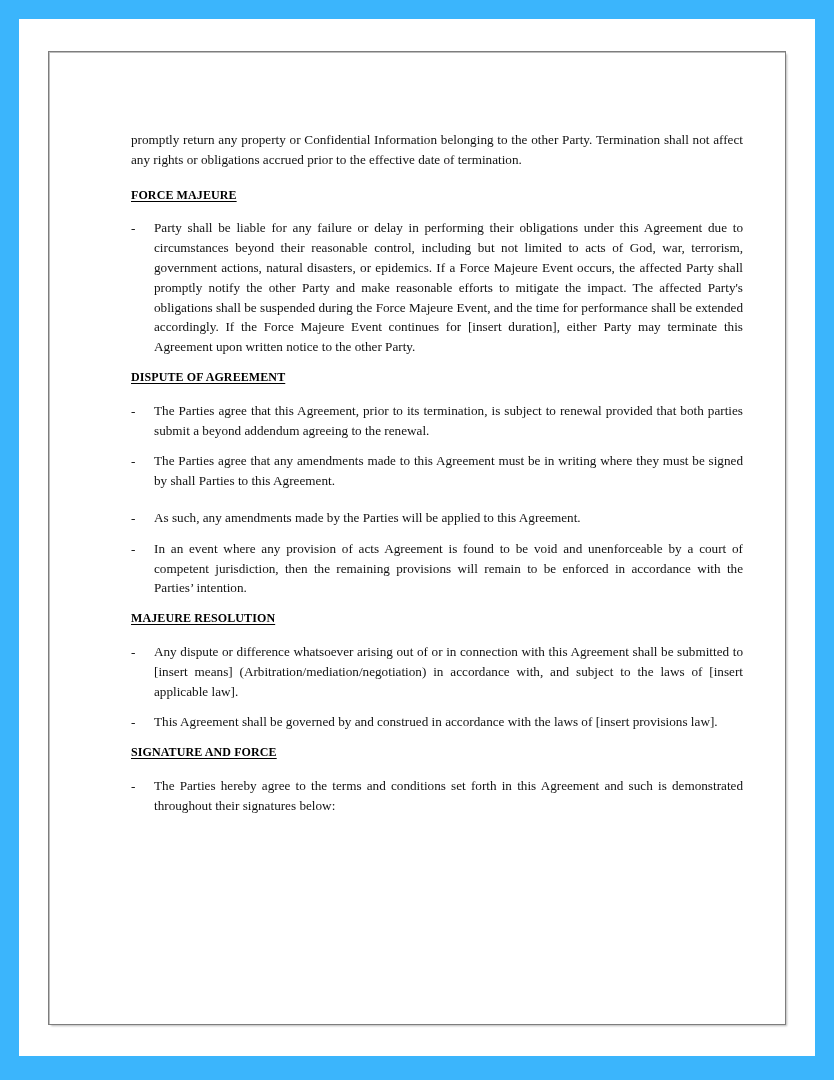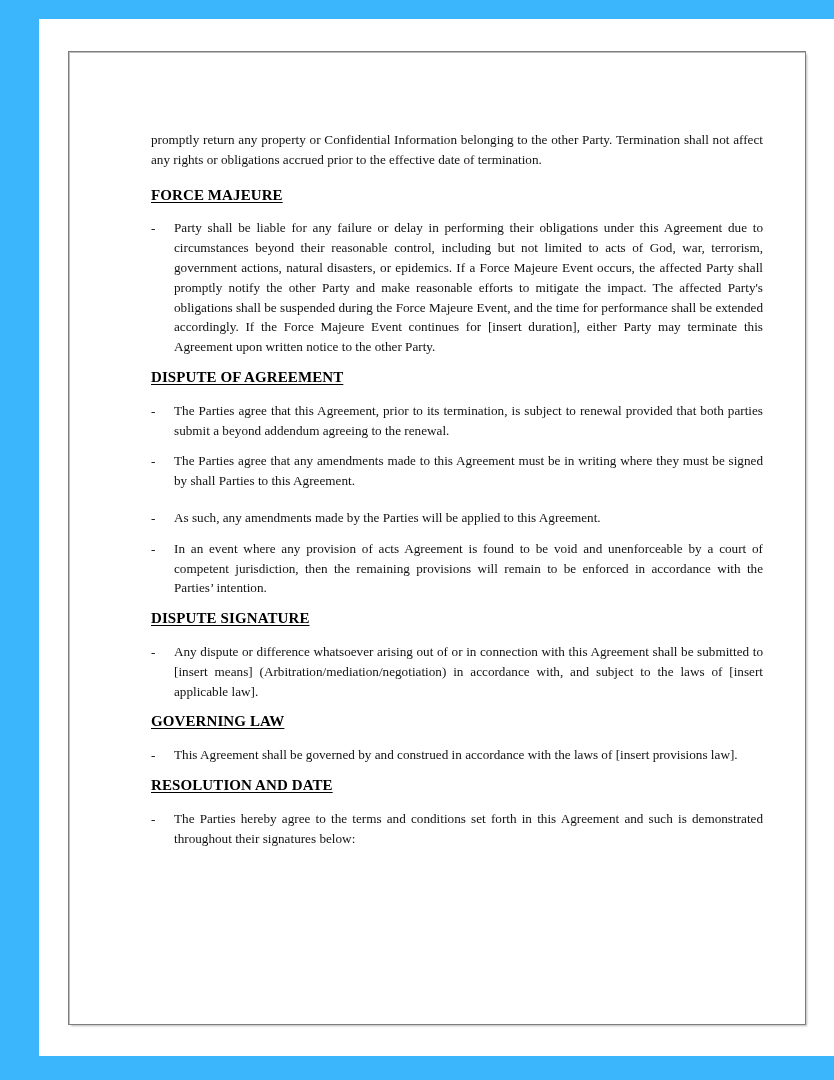--- a/index.html
+++ b/index.html
@@ -13,21 +13,20 @@
     font-family: "Liberation Serif", "DejaVu Serif", serif;
     overflow: hidden;
   }
   #page-sheet {
     position: absolute;
     left: 19px;
     top: 19px;
     width: 796px;
     height: 1037px;
     background: #ffffff;
-    margin-left: 20px;
   }
   #document-frame {
     position: absolute;
     left: 29px;
     top: 32px;
     width: 738px;
     height: 974px;
     border: 1px solid #7d7d7d;
     box-shadow: 1px 1px 0 0 #bdbdbd inset, 2px 2px 2px -1px rgba(0,0,0,0.28);
     background: #ffffff;
@@ -46,21 +45,21 @@
     text-align: justify;
     text-justify: inter-word;
     margin: 0;
     -webkit-hyphens: none;
     hyphens: none;
   }
   .para-plain {
     margin-bottom: 16px;
   }
   .section-heading {
-    font-size: 15px;
+    font-size: 12px;
     line-height: 19.8px;
     font-weight: bold;
     color: #000000;
     text-decoration: underline;
     text-underline-offset: 2px;
     margin: 0 0 13px 0;
     letter-spacing: 0.1px;
   }
   .bullet-row {
     display: flex;
@@ -124,39 +123,38 @@
 
       <div>
         <div class="bullet-row">
           <span class="bullet-marker">-</span>
           <p class="para bullet-text">In an event where any provision of acts Agreement is found to be void and unenforceable by a court of competent jurisdiction, then the remaining provisions will remain to be enforced in accordance with the Parties’ intention.</p>
         </div>
       </div>
       <div class="gap-after-block"></div>
 
       <div>
-        <div class="section-heading">DISPUTE SIGNATURE</div>
+        <div class="section-heading">MAJEURE RESOLUTION</div>
         <div class="bullet-row">
           <span class="bullet-marker">-</span>
           <p class="para bullet-text">Any dispute or difference whatsoever arising out of or in connection with this Agreement shall be submitted to [insert means] (Arbitration/mediation/negotiation) in accordance with, and subject to the laws of [insert applicable law].</p>
         </div>
       </div>
       <div class="gap-after-block"></div>
 
       <div>
-        <div class="section-heading">GOVERNING LAW</div>
         <div class="bullet-row">
           <span class="bullet-marker">-</span>
           <p class="para bullet-text">This Agreement shall be governed by and construed in accordance with the laws of [insert provisions law].</p>
         </div>
       </div>
       <div class="gap-after-block"></div>
 
       <div>
-        <div class="section-heading">RESOLUTION AND DATE</div>
+        <div class="section-heading">SIGNATURE AND FORCE</div>
         <div class="bullet-row">
           <span class="bullet-marker">-</span>
           <p class="para bullet-text">The Parties hereby agree to the terms and conditions set forth in this Agreement and such is demonstrated throughout their signatures below:</p>
         </div>
       </div>
 
     </div>
   </div>
 </div>
 

